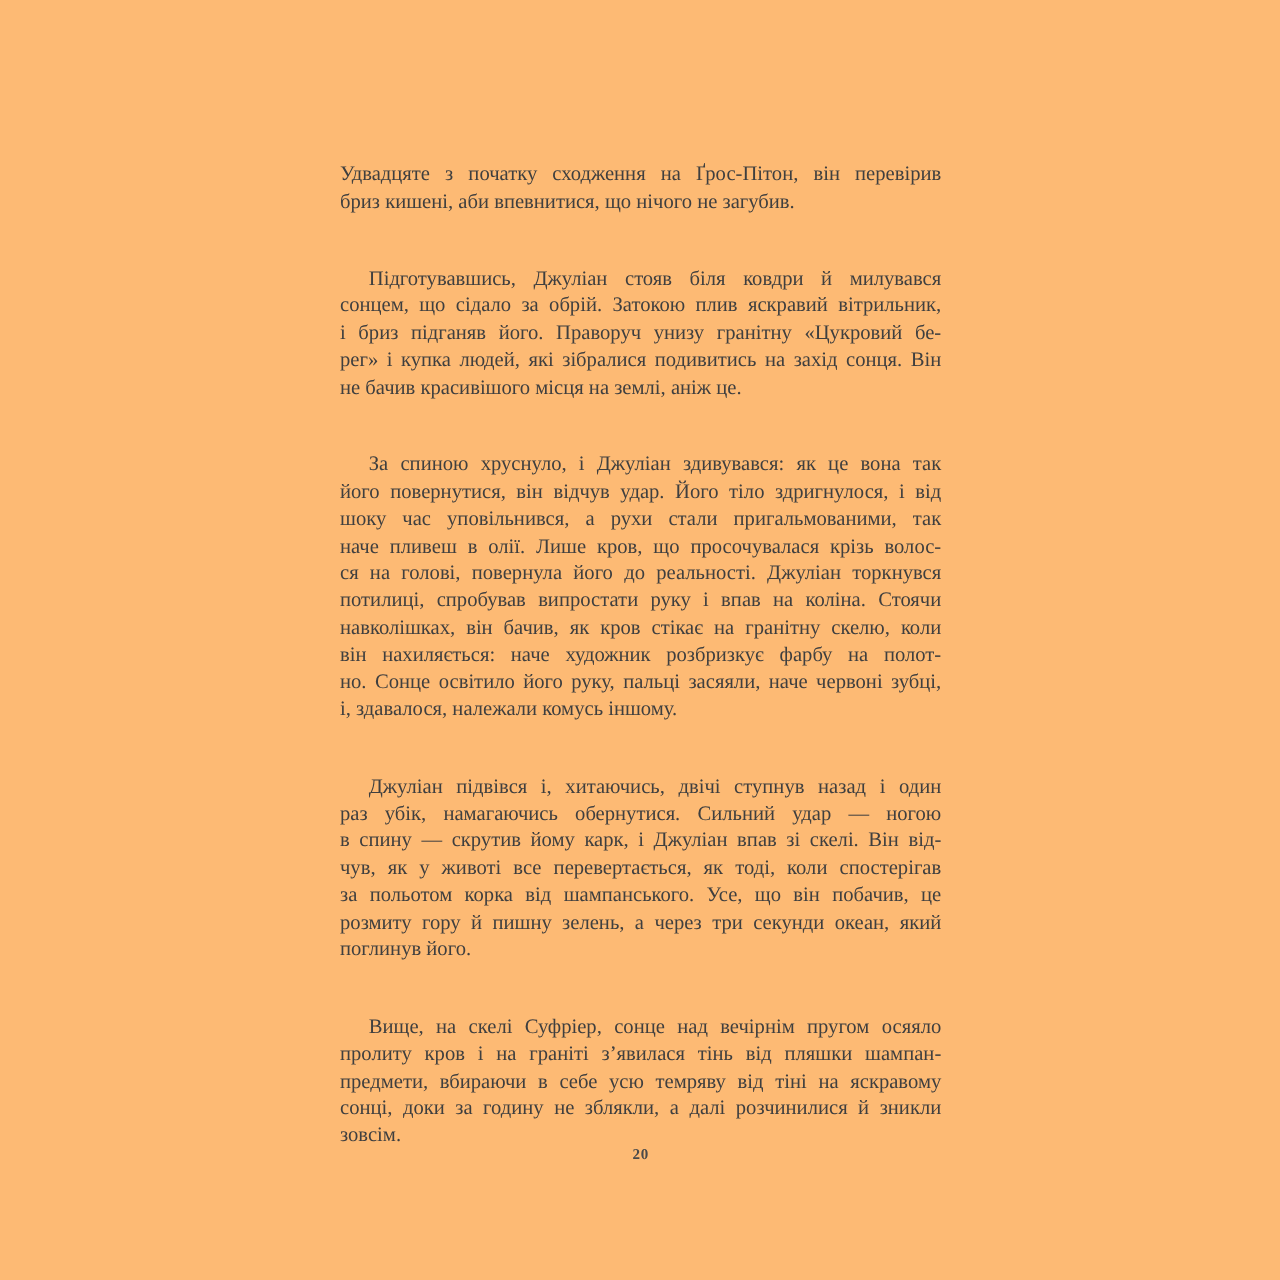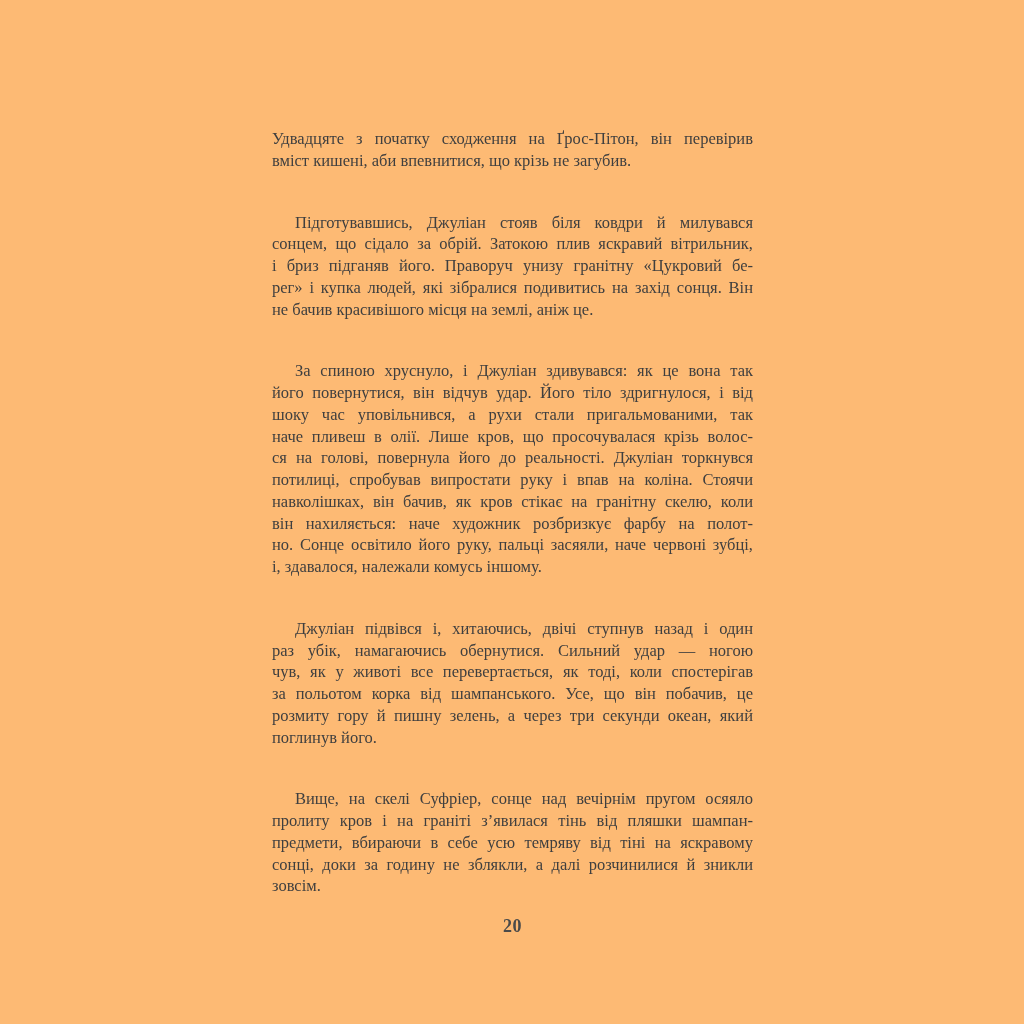--- a/index.html
+++ b/index.html
@@ -42,33 +42,33 @@
     text-indent: 23px;
     margin-top: 40px;
   }
   .folio {
     position: absolute;
     left: 272px;
     width: 481px;
     top: 916px;
     text-align: center;
     color: #4a4a4a;
-    font-size: 18px;
+    font-size: 12px;
     font-weight: 700;
     letter-spacing: 0.5px;
   }
 </style>
 </head>
 <body>
 
 <div class="page">
   <div class="text-block">
       <div class="paragraph">
         <div class="line">Удвадцяте з початку сходження на Ґрос-Пітон, він перевірив</div>
-        <div class="line last">вміст кишені, аби впевнитися, що крізь не загубив.</div>
+        <div class="line last">бриз кишені, аби впевнитися, що нічого не загубив.</div>
       </div>
       <div class="paragraph indented">
         <div class="line">Підготувавшись, Джуліан стояв біля ковдри й милувався</div>
         <div class="line">сонцем, що сідало за обрій. Затокою плив яскравий вітрильник,</div>
         <div class="line">і бриз підганяв його. Праворуч унизу гранітну «Цукровий бе-</div>
         <div class="line">рег» і купка людей, які зібралися подивитись на захід сонця. Він</div>
         <div class="line last">не бачив красивішого місця на землі, аніж це.</div>
       </div>
       <div class="paragraph indented">
         <div class="line">За спиною хруснуло, і Джуліан здивувався: як це вона так</div>
@@ -78,20 +78,21 @@
         <div class="line">ся на голові, повернула його до реальності. Джуліан торкнувся</div>
         <div class="line">потилиці, спробував випростати руку і впав на коліна. Стоячи</div>
         <div class="line">навколішках, він бачив, як кров стікає на гранітну скелю, коли</div>
         <div class="line">він нахиляється: наче художник розбризкує фарбу на полот-</div>
         <div class="line">но. Сонце освітило його руку, пальці засяяли, наче червоні зубці,</div>
         <div class="line last">і, здавалося, належали комусь іншому.</div>
       </div>
       <div class="paragraph indented">
         <div class="line">Джуліан підвівся і, хитаючись, двічі ступнув назад і один</div>
         <div class="line">раз убік, намагаючись обернутися. Сильний удар — ногою</div>
+        <div class="line">в спину — скрутив йому карк, і Джуліан впав зі скелі. Він від-</div>
         <div class="line">чув, як у животі все перевертається, як тоді, коли спостерігав</div>
         <div class="line">за польотом корка від шампанського. Усе, що він побачив, це</div>
         <div class="line">розмиту гору й пишну зелень, а через три секунди океан, який</div>
         <div class="line last">поглинув його.</div>
       </div>
       <div class="paragraph indented">
         <div class="line">Вище, на скелі Суфріер, сонце над вечірнім пругом осяяло</div>
         <div class="line">пролиту кров і на граніті з’явилася тінь від пляшки шампан-</div>
         <div class="line">предмети, вбираючи в себе усю темряву від тіні на яскравому</div>
         <div class="line">сонці, доки за годину не зблякли, а далі розчинилися й зникли</div>

